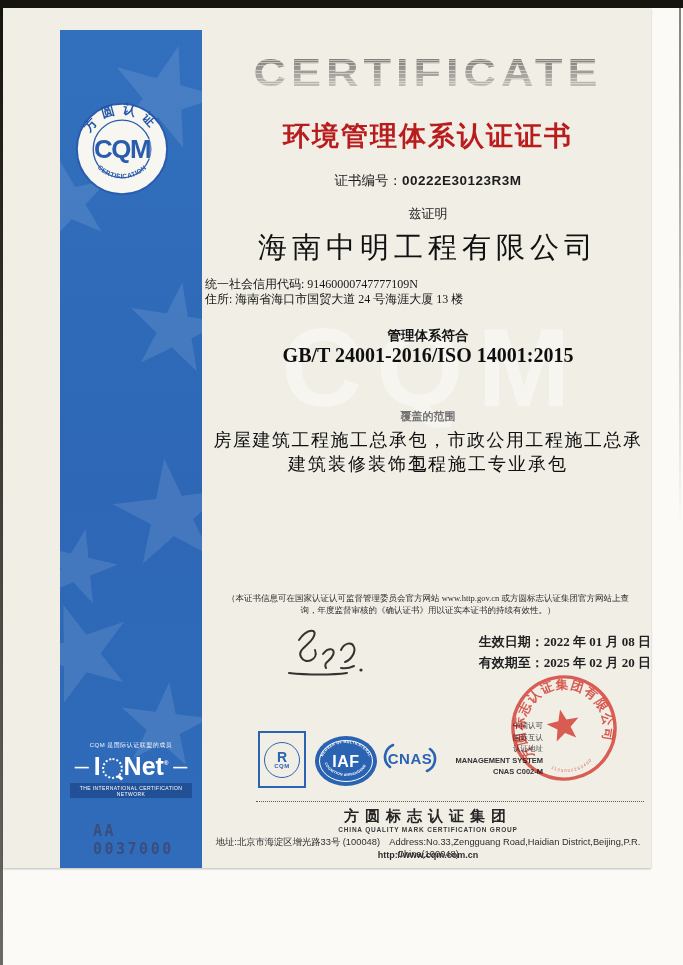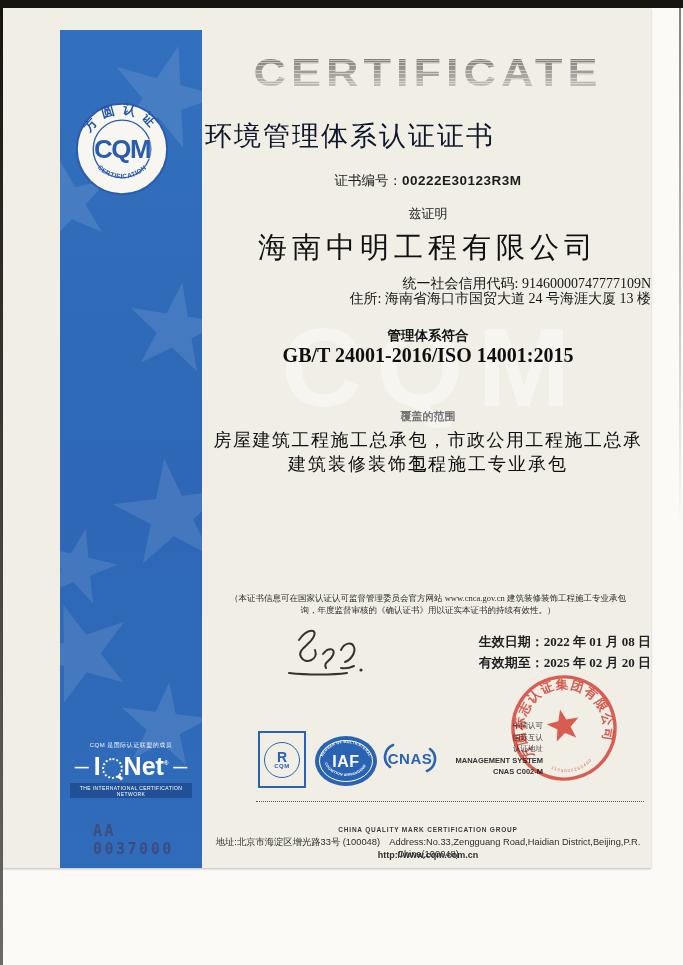--- a/index.html
+++ b/index.html
@@ -29,26 +29,26 @@
   .iqnet-dash{font-size:14px;font-weight:bold;}
   .iqnet-name{font-size:25px;font-weight:800;letter-spacing:0;display:flex;align-items:center;}
   .iqnet-q{display:inline-block;width:17px;height:17px;border:2.5px dotted #fff;border-radius:50%;margin:3px 1px 0 1px;position:relative;}
   .iqnet-q::after{content:"";position:absolute;right:-2px;bottom:-2px;width:6px;height:3px;background:#fff;transform:rotate(40deg);}
   .iqnet-reg{font-size:6px;vertical-align:top;margin-top:-8px;}
   .iqnet-tag{margin:2px auto 0;width:122px;background:#215096;font-size:5px;letter-spacing:.4px;padding:1.5px 0;}
   .serial{left:33px;top:792px;font-size:15px;letter-spacing:2.5px;color:#3c4a78;opacity:.9;font-family:"DejaVu Sans Mono",monospace;font-weight:bold;}
   .cert-en{left:202px;top:42px;width:446px;text-align:center;font-size:45px;font-weight:800;letter-spacing:5px;transform:scaleY(.88);transform-origin:top;
     background-image:repeating-linear-gradient(to bottom,rgba(241,238,230,0) 0 2px,rgba(241,238,230,.55) 2px 3px),linear-gradient(to bottom,#6e6c67,#d6d3cc);
     -webkit-background-clip:text;background-clip:text;color:transparent;}
-  .cn-title{left:202px;top:110px;width:446px;text-align:left;font-size:27px;font-weight:400;letter-spacing:2px;color:#0f172a;}
+  .cn-title{left:202px;top:110px;width:446px;text-align:center;font-size:27px;font-weight:700;letter-spacing:2px;color:#b91c1c;}
   .certno{left:202px;top:164px;width:446px;text-align:center;font-size:13.5px;color:#1c1c1c;font-family:"Liberation Serif",serif;}
   .certno b{font-family:"Liberation Sans",sans-serif;font-weight:600;letter-spacing:.5px;}
   .certify{left:202px;top:197px;width:446px;text-align:center;font-size:13px;color:#1c1c1c;font-family:"Liberation Serif",serif;}
   .company{left:202px;top:220px;width:446px;text-align:center;font-size:29px;color:#111;letter-spacing:5px;font-family:"Liberation Serif",serif;}
-  .addr-block{left:202px;top:269px;width:446px;text-align:right;font-size:14px;line-height:14.5px;color:#161616;font-family:"Liberation Serif",serif;}
+  .addr-block{left:202px;top:269px;width:446px;text-align:left;font-size:12px;line-height:14.5px;color:#161616;font-family:"Liberation Serif",serif;}
   .conform{left:202px;top:319px;width:446px;text-align:center;font-size:13.5px;font-weight:700;color:#141414;}
   .standard{left:202px;top:336px;width:446px;text-align:center;font-size:20px;font-weight:700;color:#0f0f0f;font-family:"Liberation Serif",serif;}
   .watermark{left:215px;top:295px;width:430px;text-align:center;font-size:112px;font-weight:800;letter-spacing:14px;color:rgba(252,252,249,.5);pointer-events:none;}
   .scope-label{left:202px;top:401px;width:446px;text-align:center;font-size:11px;font-weight:700;color:#737373;}
   .scope1{left:192px;top:420px;width:466px;text-align:center;font-size:18px;letter-spacing:1.5px;color:#101010;font-family:"Liberation Serif",serif;}
   .scope2{left:202px;top:444px;width:446px;text-align:center;font-size:18px;letter-spacing:2px;color:#101010;font-family:"Liberation Serif",serif;}
   .note{left:202px;top:584px;width:446px;text-align:center;font-size:8.5px;line-height:12px;color:#2c2c2c;font-family:"Liberation Serif",serif;}
   .signature{left:282px;top:616px;width:112px;height:62px;}
   .dates{left:458px;top:623px;width:190px;text-align:right;font-size:13px;font-weight:700;line-height:21px;color:#1f1f22;font-family:"Liberation Serif",serif;}
   
@@ -135,21 +135,21 @@
   </div>
 
   <div class="abs conform">管理体系符合</div>
   <div class="abs standard">GB/T 24001-2016/ISO 14001:2015</div>
 
   <div class="abs scope-label">覆盖的范围</div>
   <div class="abs scope2">建筑装修装饰工程施工专业承包</div>
   <div class="abs scope1">房屋建筑工程施工总承包，市政公用工程施工总承包，</div>
 
   <div class="abs note">
-    <div>（本证书信息可在国家认证认可监督管理委员会官方网站 www.cnca.gov.cn 建筑装修装饰工程施工专业承包</div>
+    <div>（本证书信息可在国家认证认可监督管理委员会官方网站 www.http.gov.cn 或方圆标志认证集团官方网站上查</div>
     <div>询，年度监督审核的《确认证书》用以证实本证书的持续有效性。）</div>
   </div>
 
   <svg class="abs signature" viewBox="0 0 112 62">
     <g fill="none" stroke="#35332f" stroke-width="2" stroke-linecap="round">
       <path d="M14,16 C22,4 34,4 28,14 C23,22 12,26 16,33 C20,41 34,36 30,26"></path>
       <path d="M38,30 c5,-7 13,-6 10,1 c-3,7 -10,7 -7,13"></path>
       <path d="M56,26 c3,-7 11,-9 13,-3 c2,5 -3,13 -9,15"></path>
       <path d="M56,44 c5,1 9,0 13,-2"></path>
       <path d="M4,49 C22,51 48,51 62,49"></path>
@@ -208,16 +208,17 @@
     </defs>
     <text font-size="12.5" font-weight="bold" fill="#df4238" letter-spacing="1.5" opacity="0.92">
       <textPath href="#sealRing" startOffset="50%" text-anchor="middle">方圆标志认证集团有限公司</textPath>
     </text>
     <text font-size="4.2" fill="#df4238" letter-spacing="1.2" opacity="0.8">
       <textPath href="#sealNum" startOffset="50%" text-anchor="middle">1100000283400</textPath>
     </text>
   </svg>
 
   <div class="abs sep"></div>
+  <div class="abs group-cn">方圆标志认证集团</div>
   <div class="abs group-en">CHINA QUALITY MARK CERTIFICATION GROUP</div>
   <div class="abs footer-addr">地址:北京市海淀区增光路33号 (100048)　Address:No.33,Zengguang Road,Haidian District,Beijing,P.R. China(100048)</div>
   <div class="abs website">http://www.cqm.com.cn</div>
 </div>
 
 </body></html>

